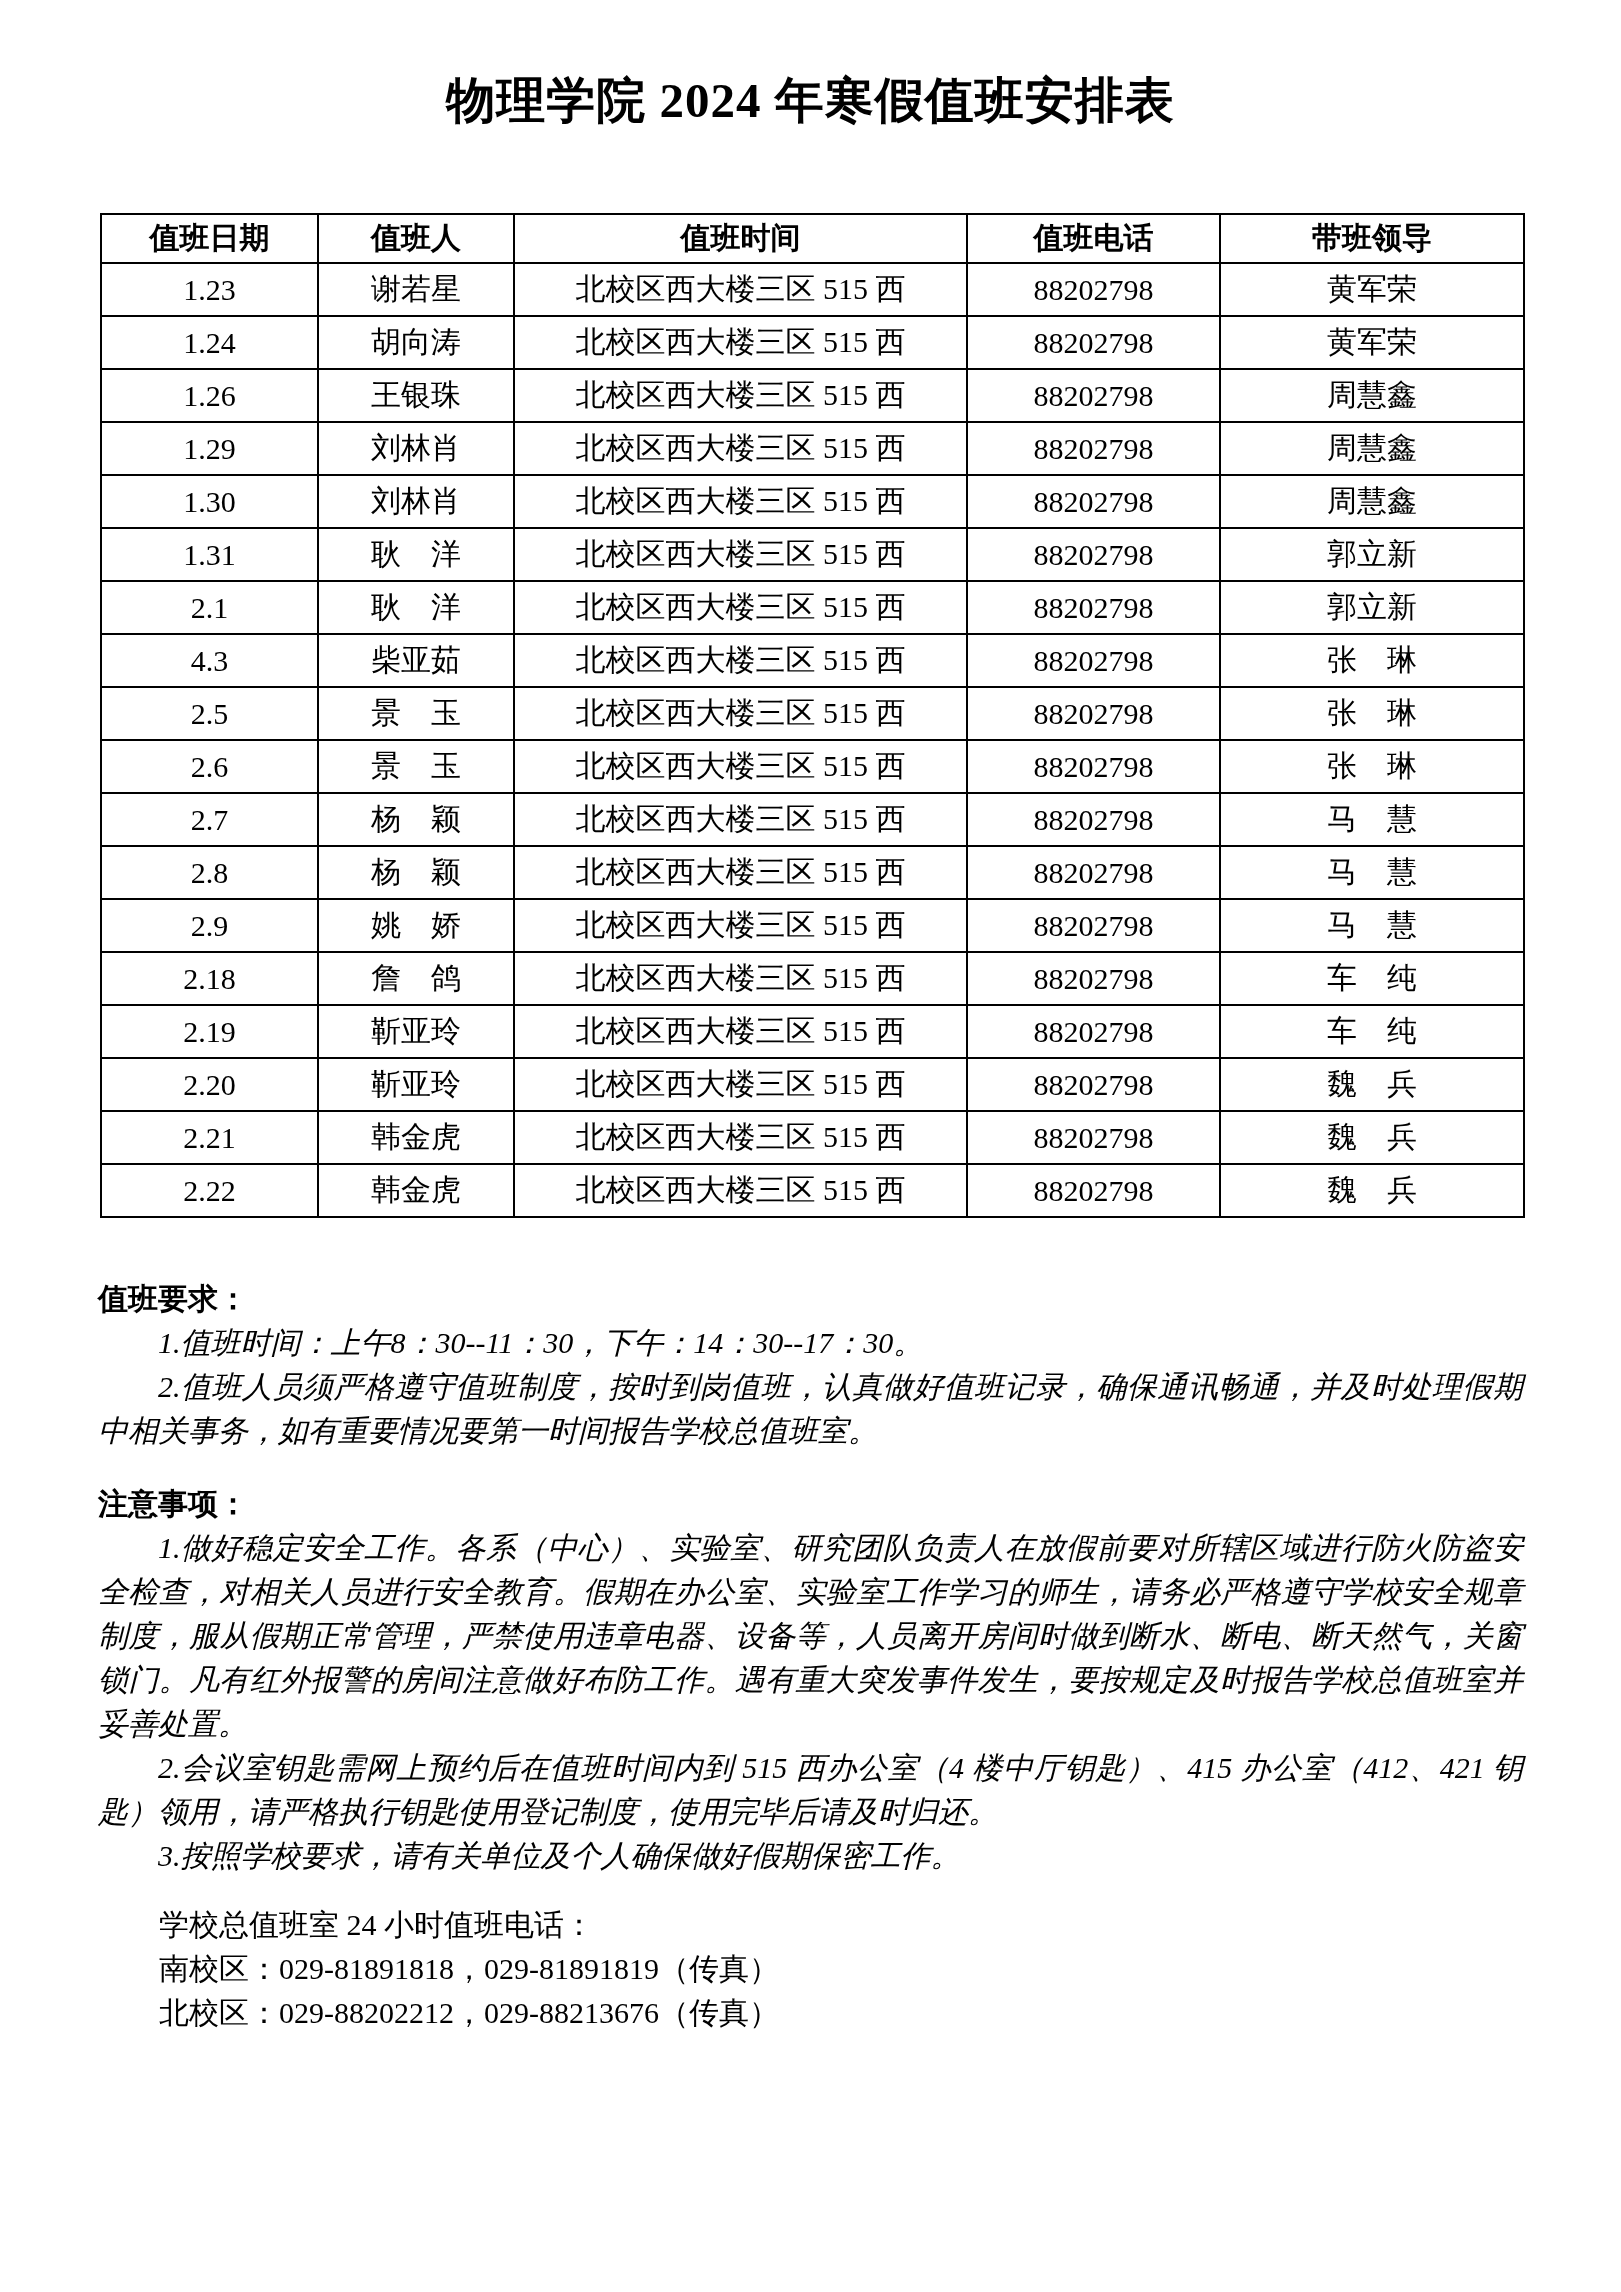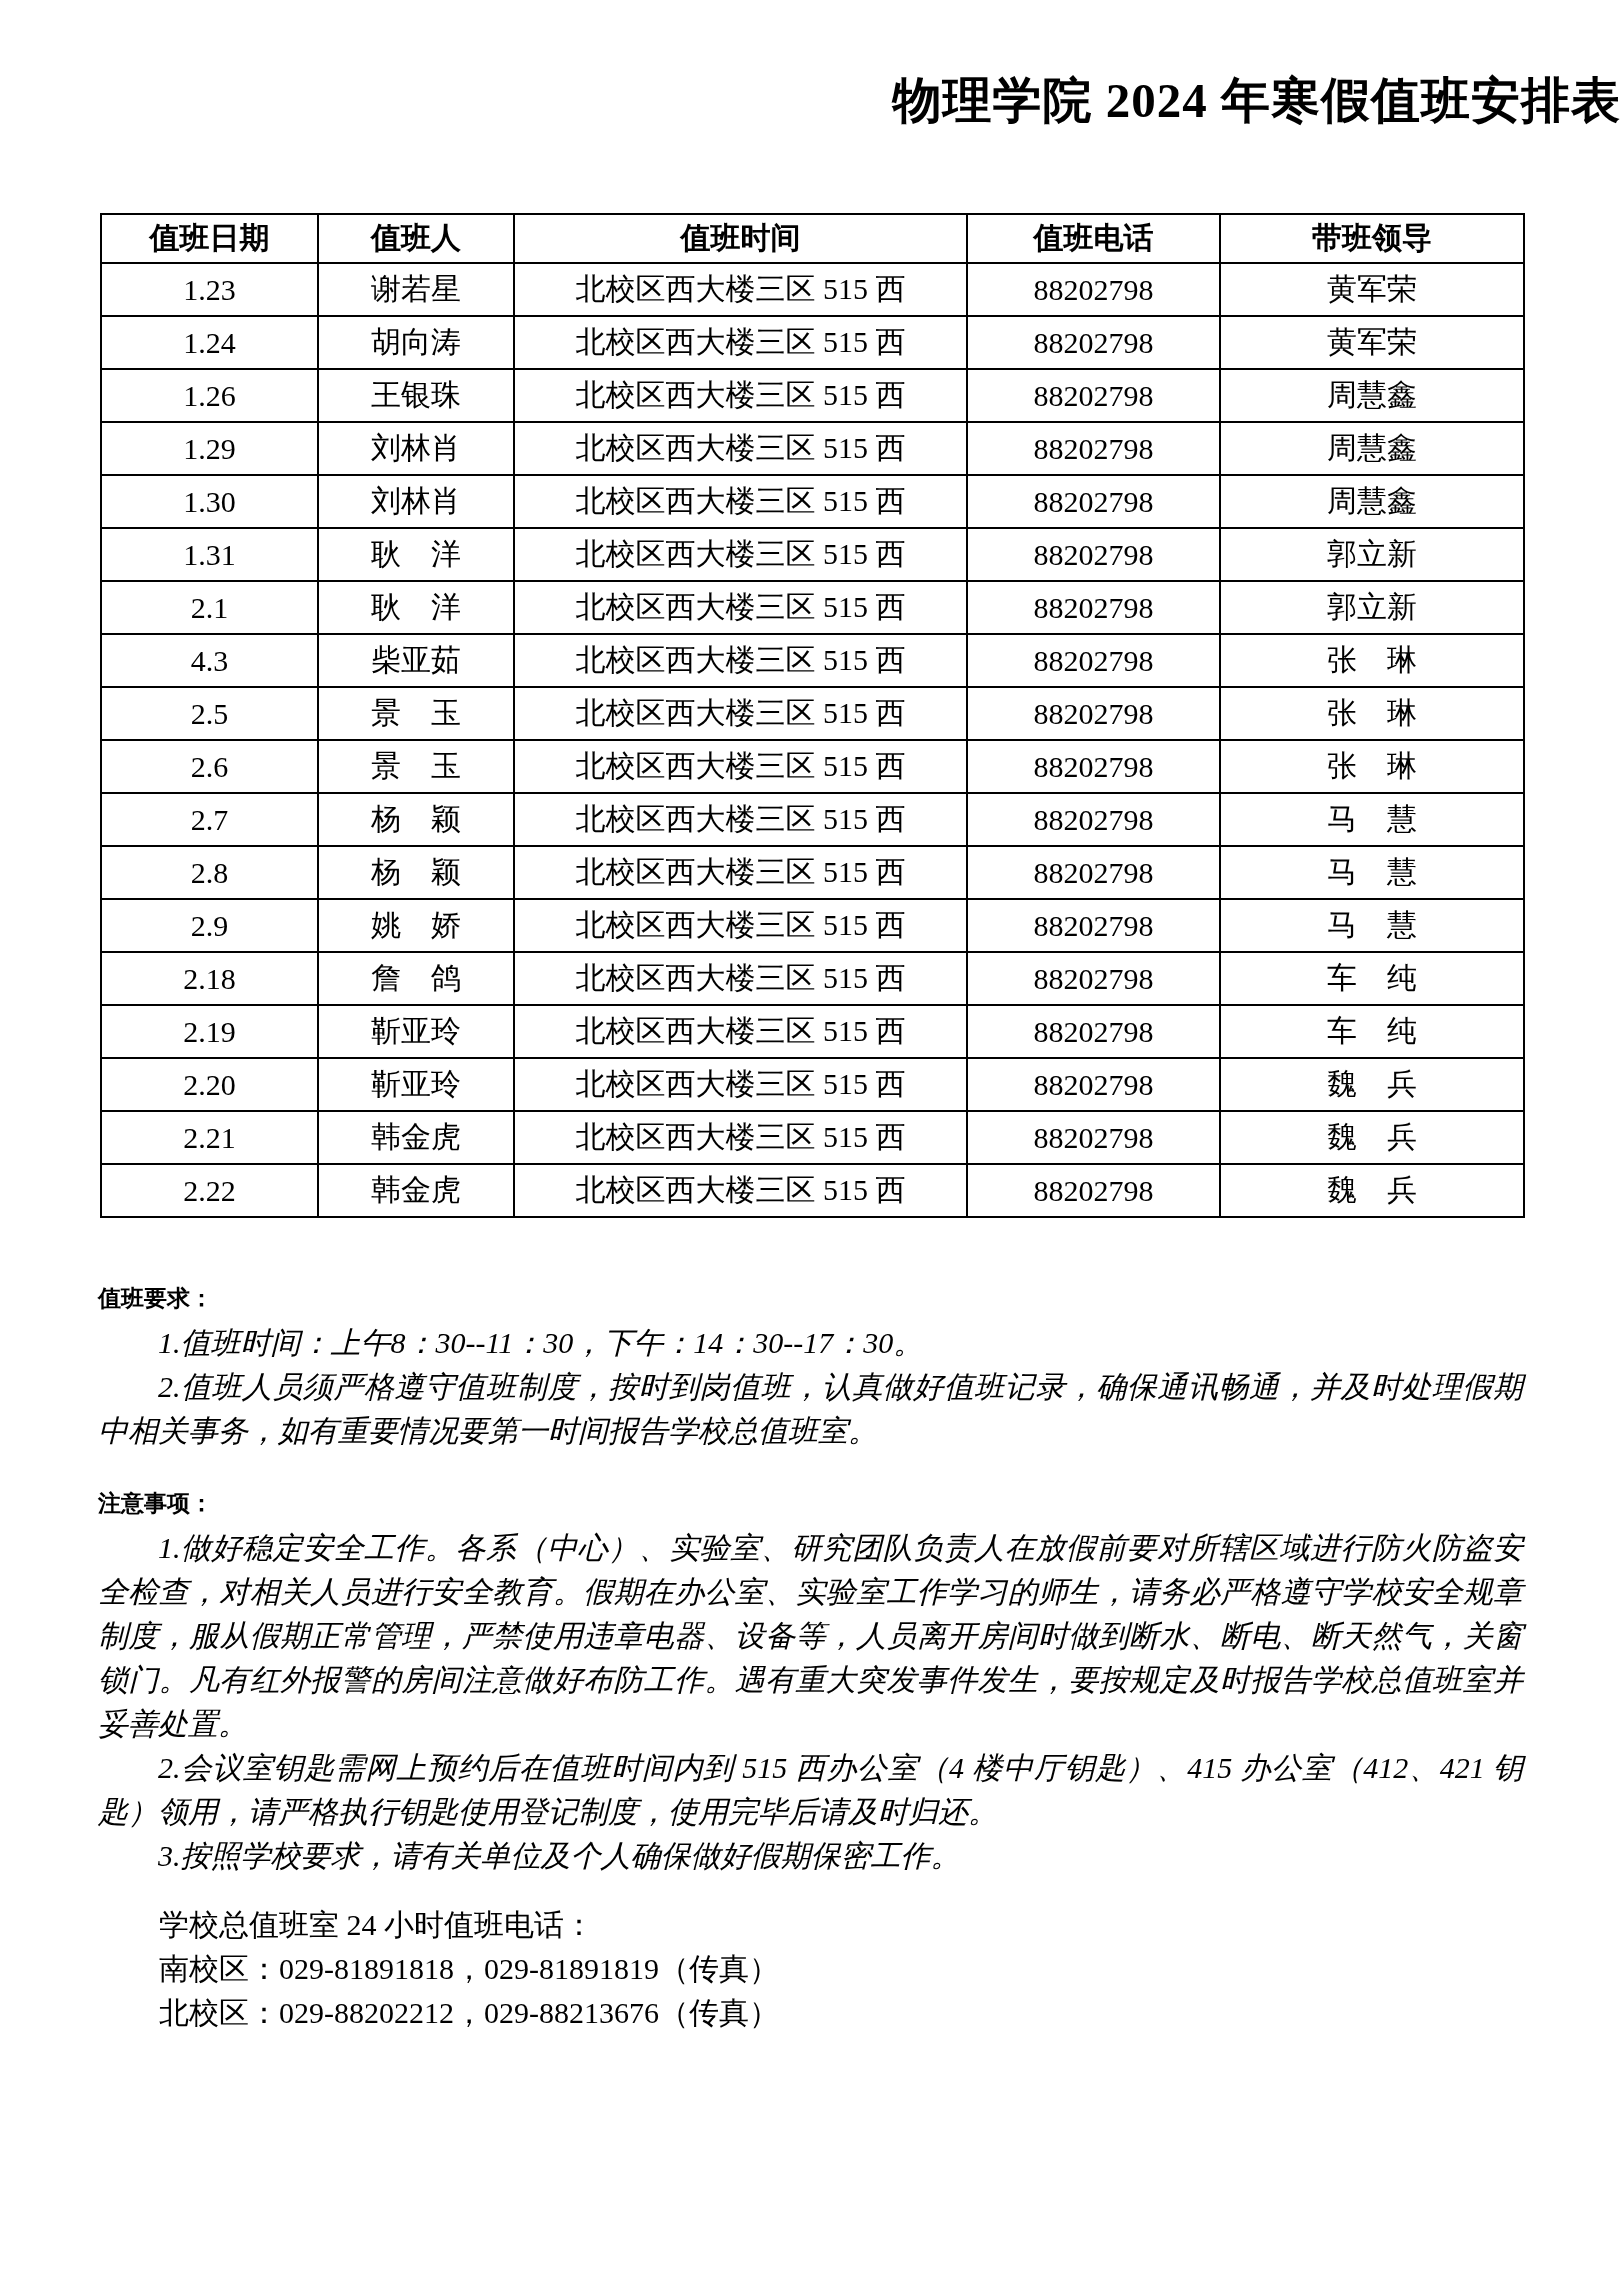--- a/index.html
+++ b/index.html
@@ -14,21 +14,21 @@
   }
   .page {
     position: relative;
     width: 1621px;
     height: 2293px;
     background: #ffffff;
   }
   .doc-title {
     margin: 0;
     padding-top: 74px;
-    text-align: right;
+    text-align: center;
     font-size: 49px;
     line-height: 53px;
     font-weight: bold;
     letter-spacing: 1px;
   }
   table.duty-table {
     border-collapse: collapse;
     table-layout: fixed;
     width: 1422px;
     margin: 86px 0 0 100px;
@@ -55,21 +55,21 @@
   .section {
     margin: 0 98px;
     font-size: 30px;
     line-height: 44px;
   }
   .sec-requirements { margin-top: 59px; }
   .sec-notes { margin-top: 29px; }
   .sec-heading {
     margin: 0;
     font-weight: bold;
-    font-size: 23px;
+    font-size: 30px;
   }
   .para {
     margin: 0;
     text-indent: 2em;
     text-align: justify;
     font-style: italic;
   }
   .sec-footer { margin-top: 25px; }
   .footer-line {
     margin: 0 0 0 61px;

